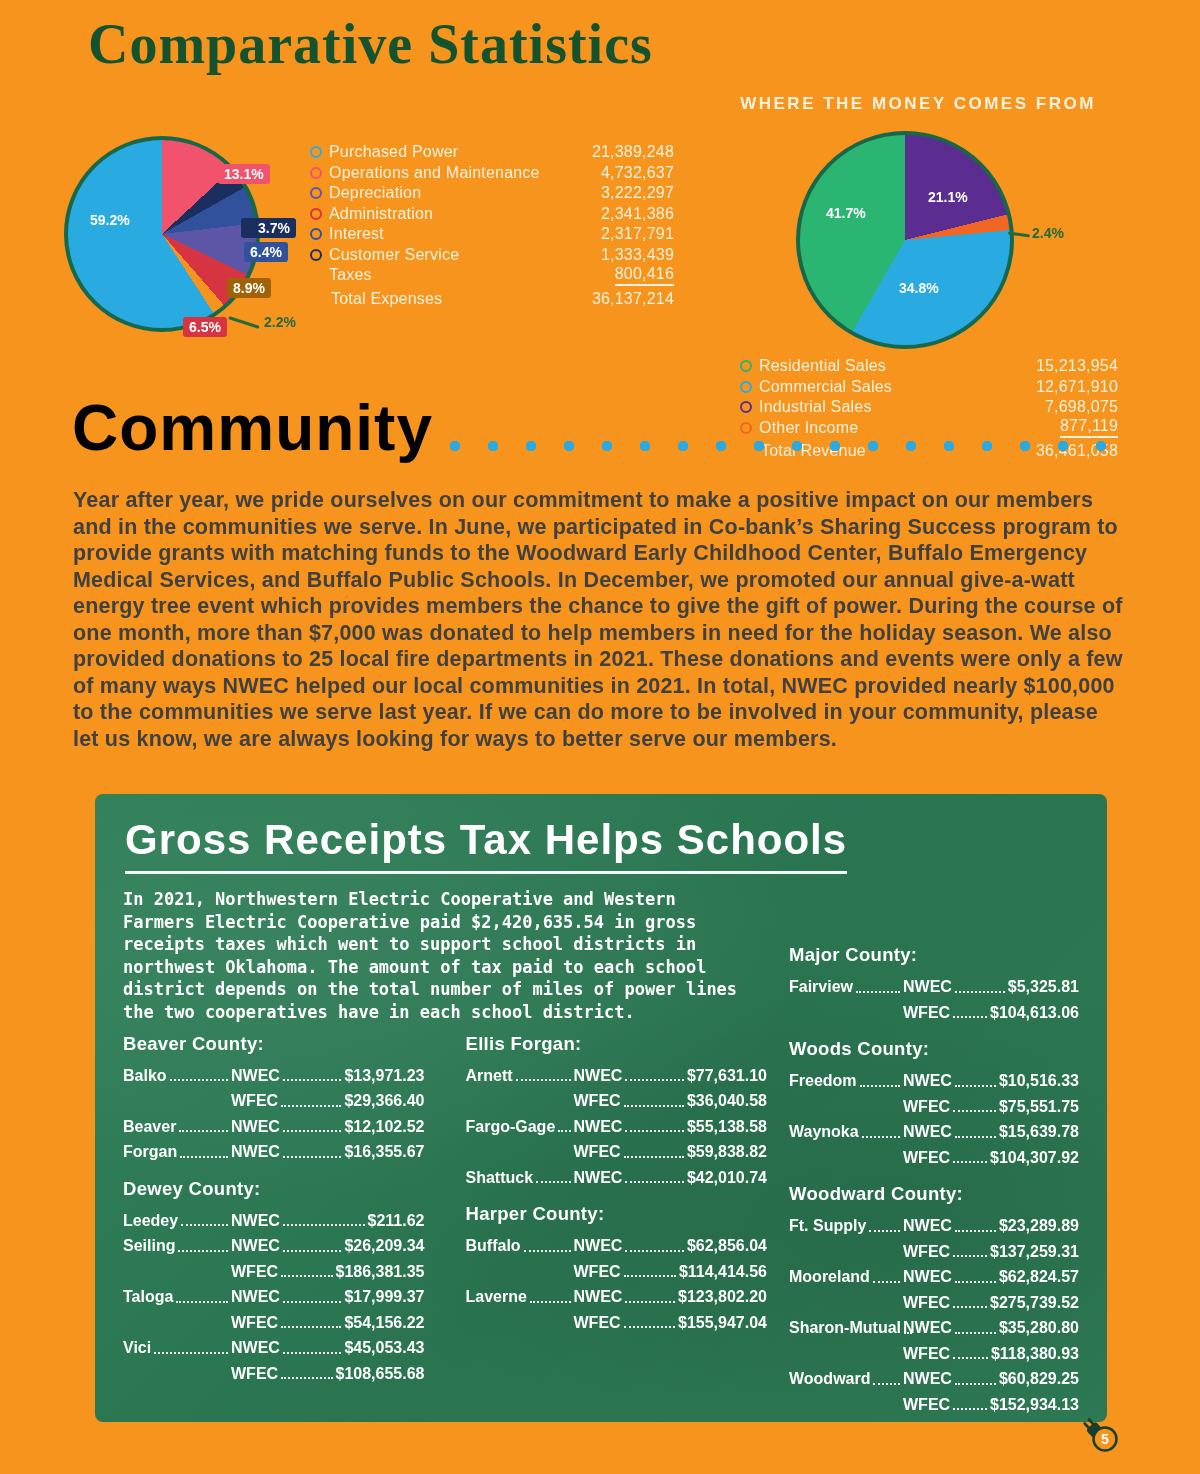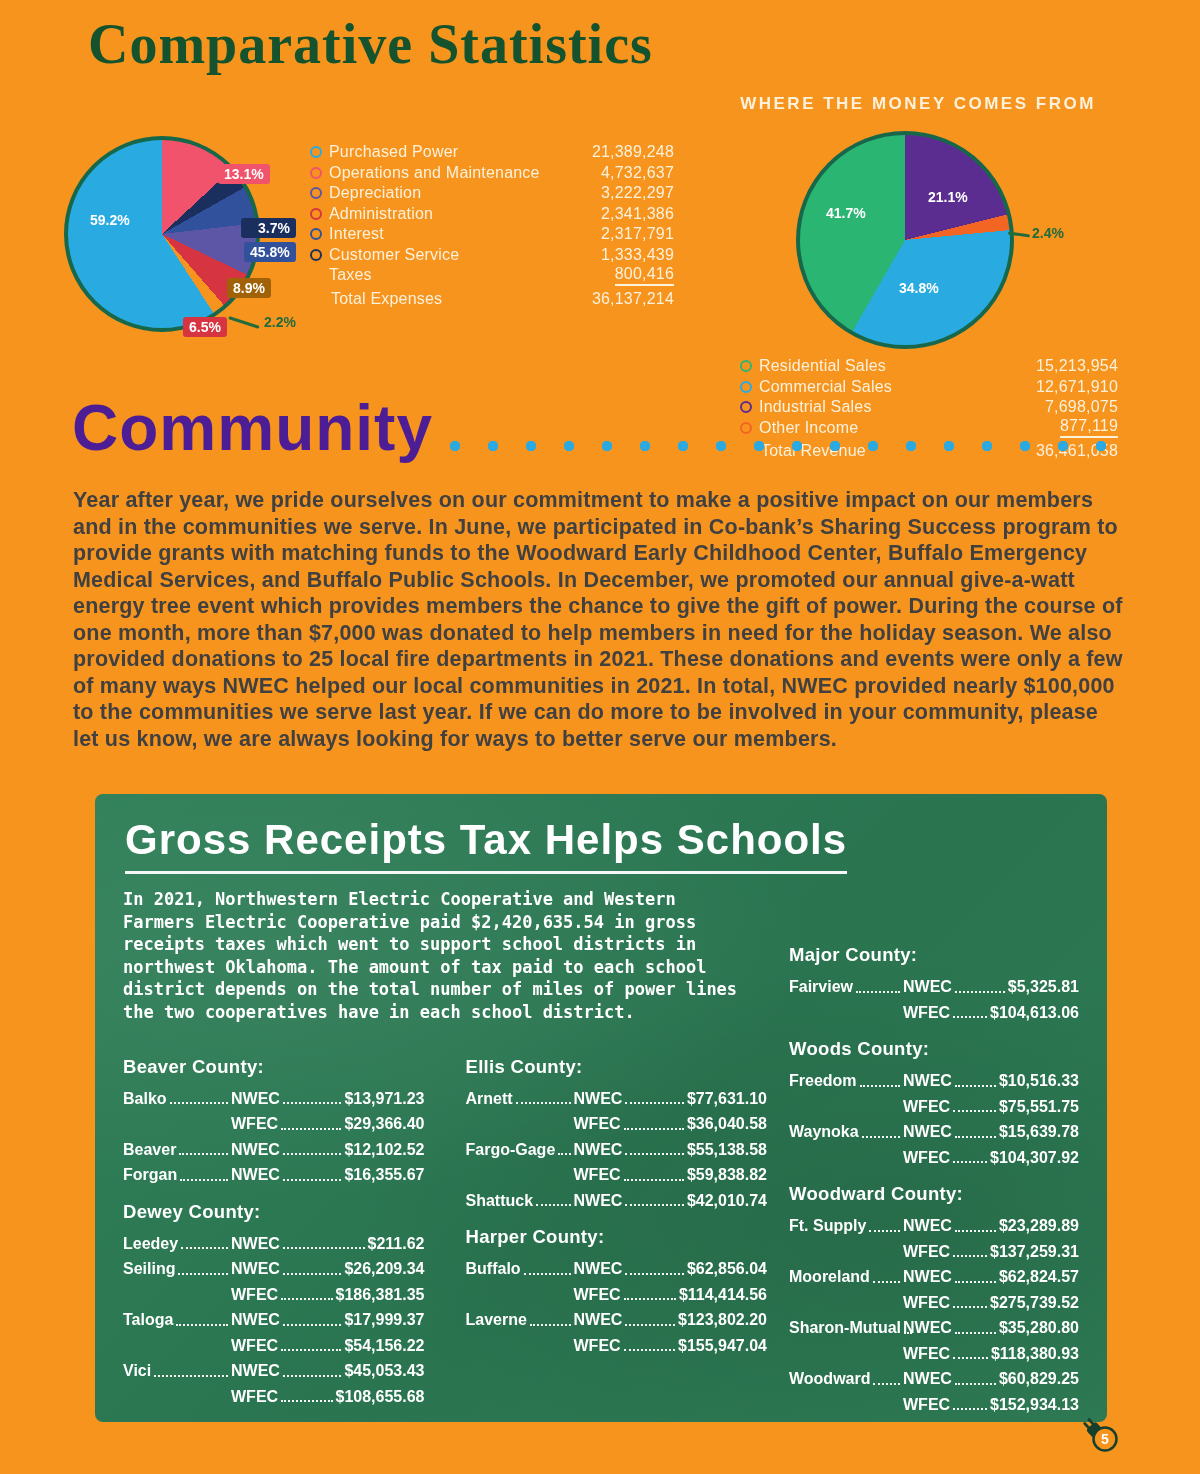--- a/index.html
+++ b/index.html
@@ -36,21 +36,21 @@
   #legend-from{left:740px; top:357px; width:378px;}
   .leg-row{display:flex; align-items:center; font-size:16px; color:#FCF1DB; letter-spacing:.2px; height:18px;}
   .leg-bullet{width:8px; height:8px; border-radius:50%; border:2.5px solid #fff; margin-right:7px; flex:none; box-sizing:content-box;}
   .leg-label{white-space:nowrap;}
   .leg-val{margin-left:auto; text-align:right; white-space:nowrap;}
   .leg-val.u{border-bottom:2px solid #FCF1DB; padding-bottom:1px;}
   .leg-row.total{margin-top:3px;gap:24px;}
   .leg-row.total .leg-label{padding-left:21px;}
   
   .community-row{position:absolute; left:72px; top:396px; width:1048px; display:flex; align-items:flex-end;}
-  .community-heading{margin:0; font-size:64px; font-weight:800; color:#4c1d95; line-height:1; letter-spacing:1px;}
+  .community-heading{margin:0; font-size:64px; font-weight:800; color:#000000; line-height:1; letter-spacing:1px;}
   .dotline{flex:1; height:12px; margin:0 2px 8px 16px;
     background-image:radial-gradient(circle at 6px 6px, #2BA9E0 5px, rgba(0,0,0,0) 5.5px);
     background-size:38px 12px; background-repeat:repeat-x;}
   .community-body{
     position:absolute; left:73px; top:487px; width:1050px; margin:0;
     font-size:21.5px; line-height:1.235; font-weight:700; color:#404040; letter-spacing:.2px;
   }
   
   .board{
     position:absolute; left:95px; top:794px; width:1012px; height:628px; box-sizing:border-box;
@@ -64,21 +64,21 @@
     display:inline-block; margin:0 0 0 2px; font-size:42px; font-weight:800; letter-spacing:1px;
     border-bottom:3px solid rgba(255,255,255,.95); padding-bottom:7px;
   }
   .board-flex{display:flex; margin-top:14px;}
   .board-left{width:644px; flex:none;}
   .board-right{flex:1; margin-left:22px; margin-top:56px;}
   .board-intro{
     margin:0; width:620px; font-family:"DejaVu Sans Mono", monospace; font-weight:700;
     font-size:17px; line-height:1.33;
   }
-  .board-cols{display:flex; margin-top:32px;gap:25px;}
+  .board-cols{display:flex; margin-top:9px;gap:25px;}
   .bcol{flex:1;}
   .bcol + .bcol{margin-left:16px;}
   .county-name{font-size:18.5px; font-weight:700; letter-spacing:.3px; margin:16px 0 5px;}
   .county-group:first-child .county-name{margin-top:0;}
   .s-row{display:flex; align-items:flex-end; font-size:16px; font-weight:700; height:25.5px;}
   .seg1{width:108px; flex:none; display:flex; align-items:flex-end;}
   .board-right .seg1{width:114px;}
   .nm{white-space:nowrap; line-height:1.15;}
   .ent{flex:none; white-space:nowrap; line-height:1.15;}
   .leader{flex:1; min-width:8px; border-bottom:2px dotted rgba(255,255,255,.95); margin:0 3px 4px 3px;}
@@ -92,21 +92,21 @@
 <div class="page">
 
   <h1 class="main-title">Comparative Statistics</h1>
 
   <h3 class="chart-heading" id="heading-from">Where the Money Comes From</h3>
 
   <div class="pie" id="pie-goes" style="background: conic-gradient(rgb(240, 83, 107) 0deg, rgb(240, 83, 107) 47.16deg, rgb(27, 47, 95) 47.16deg, rgb(27, 47, 95) 60.48deg, rgb(50, 81, 156) 60.48deg, rgb(50, 81, 156) 83.52deg, rgb(93, 85, 166) 83.52deg, rgb(93, 85, 166) 115.56deg, rgb(214, 52, 64) 115.56deg, rgb(214, 52, 64) 138.96deg, rgb(247, 148, 30) 138.96deg, rgb(247, 148, 30) 146.88deg, rgb(41, 171, 226) 146.88deg, rgb(41, 171, 226) 360deg);"></div>
   <span class="pct" style="left:90px; top:213px;">59.2%</span>
   <span class="pct pct-chip" style="left: 218px; top: 164px; background-color: rgb(240, 83, 107);">13.1%</span>
   <span class="pct pct-chip" style="left: 241px; top: 218px; background-color: rgb(27, 47, 95); padding-left: 17px;">3.7%</span>
-  <span class="pct pct-chip" style="left: 244px; top: 242px; background-color: rgb(50, 81, 156);">45.8%</span>
+  <span class="pct pct-chip" style="left: 244px; top: 242px; background-color: rgb(50, 81, 156);">6.4%</span>
   <span class="pct pct-chip" style="left: 227px; top: 278px; background-color: #a16207;">8.9%</span>
   <span class="pct pct-chip" style="left: 183px; top: 317px; background-color: rgb(214, 52, 64);">6.5%</span>
   <span class="pct pct-outside" style="left:264px; top:315px;">2.2%</span>
   <span class="leader-line" id="leader-taxes"></span>
   <div class="legend" id="legend-goes">
       <div class="leg-row">
         <span class="leg-bullet" style="border-color: rgb(41, 171, 226);"></span>
         <span class="leg-label">Purchased Power</span>
         <span class="leg-val">21,389,248</span>
       </div>
@@ -281,21 +281,21 @@
                 <div class="s-row">
                   <span class="seg1"></span>
                   <span class="ent">WFEC</span>
                   <span class="leader"></span>
                   <span class="s-amount">$108,655.68</span>
                 </div>
               </div>
             </div>
           <div class="bcol">
               <div class="county-group">
-                <div class="county-name">Ellis County:</div>
+                <div class="county-name">Ellis Forgan:</div>
                 <div class="s-row">
                   <span class="seg1">
                     <span class="nm">Arnett</span>
                     <span class="leader"></span>
                   </span>
                   <span class="ent">NWEC</span>
                   <span class="leader"></span>
                   <span class="s-amount">$77,631.10</span>
                 </div>
                 <div class="s-row">

